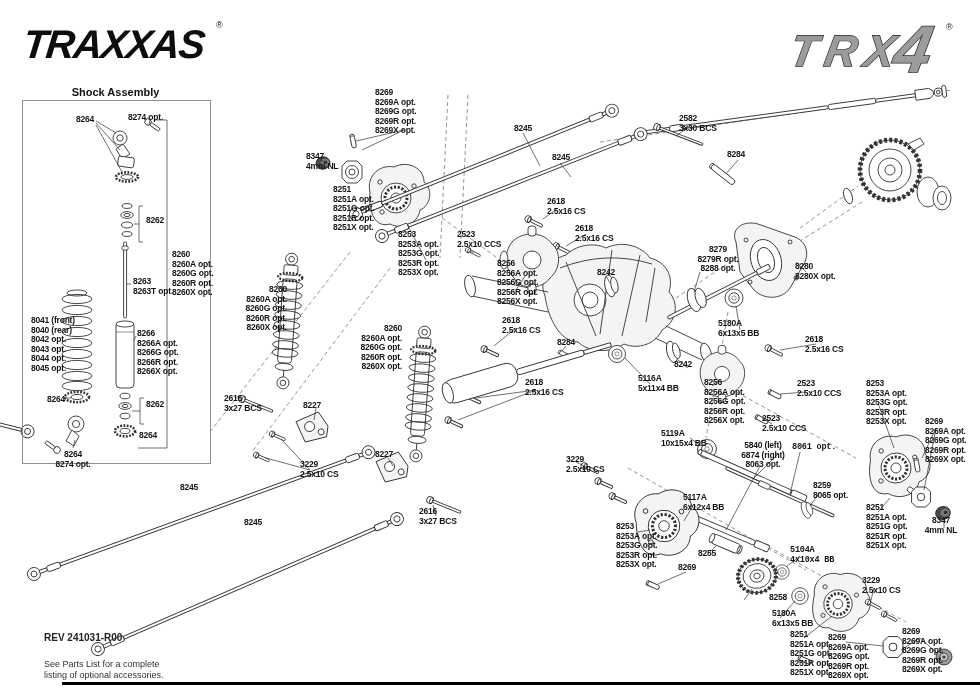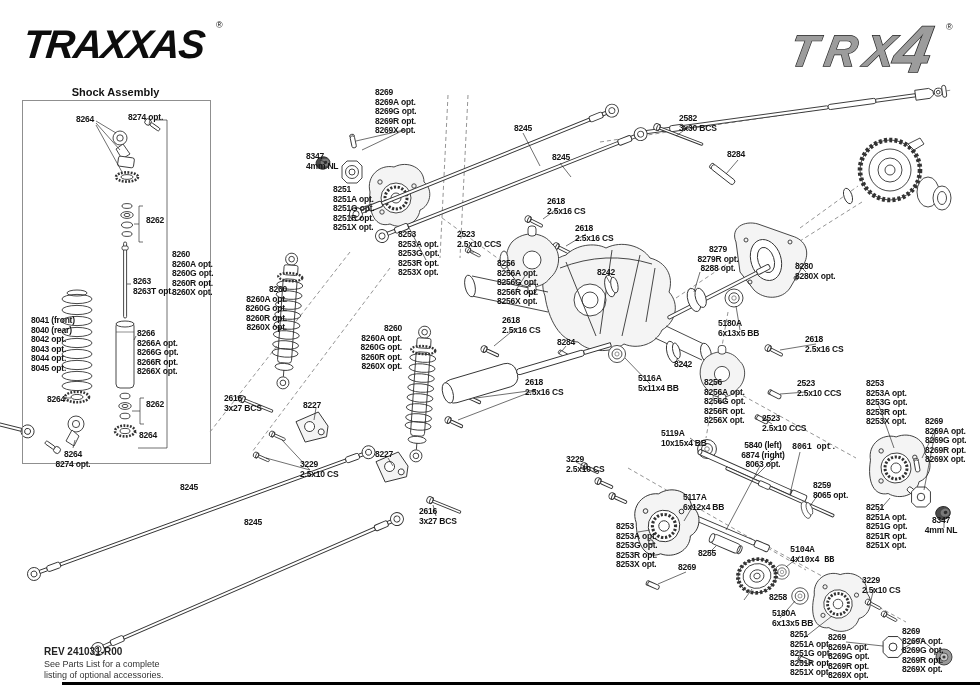--- a/index.html
+++ b/index.html
@@ -9,21 +9,21 @@
   .callout{position:absolute;font-weight:bold;font-size:8.5px;line-height:9.6px;
            letter-spacing:-0.2px;white-space:nowrap;color:#141414;}
   .callout.r{transform:translateX(-100%);text-align:right;}
   .callout.c{transform:translateX(-50%);text-align:center;}
   .shock-box{position:absolute;left:22px;top:100px;width:187px;height:362px;
              border:1px solid #8f8f8f;background:transparent;}
   .shock-title{position:absolute;left:22px;top:86px;width:187px;text-align:center;
                font-weight:bold;font-size:11px;color:#111;}
   .rear-assembly{position:absolute;left:700px;top:76px;width:256px;text-align:right;
                  font-weight:bold;font-size:19px;letter-spacing:-0.3px;color:#0f0f0f;}
-  .footer-rev{position:absolute;left:44px;top:646px;font-size:10px;font-weight:bold;color:#222;}
+  .footer-rev{position:absolute;left:44px;top:632px;font-size:10px;font-weight:bold;color:#222;}
   .footer-note{position:absolute;left:44px;top:659px;font-size:9px;line-height:10.5px;color:#333;}
   .footer-disc{position:absolute;left:240px;top:654px;width:460px;text-align:center;
                font-size:9px;line-height:10.5px;color:#333;}
   .bottom-rule{position:absolute;left:62px;top:682px;width:918px;height:2.5px;background:#000;}
   
   .p{fill:#fff;stroke:#333;stroke-width:.9;}
   .pf{fill:#f4f4f4;stroke:#333;stroke-width:.9;}
   .ln{fill:none;stroke:#333;stroke-width:.9;}
   .thin{fill:none;stroke:#444;stroke-width:.6;}
   .dash{fill:none;stroke:#666;stroke-width:.7;stroke-dasharray:4 3;}

